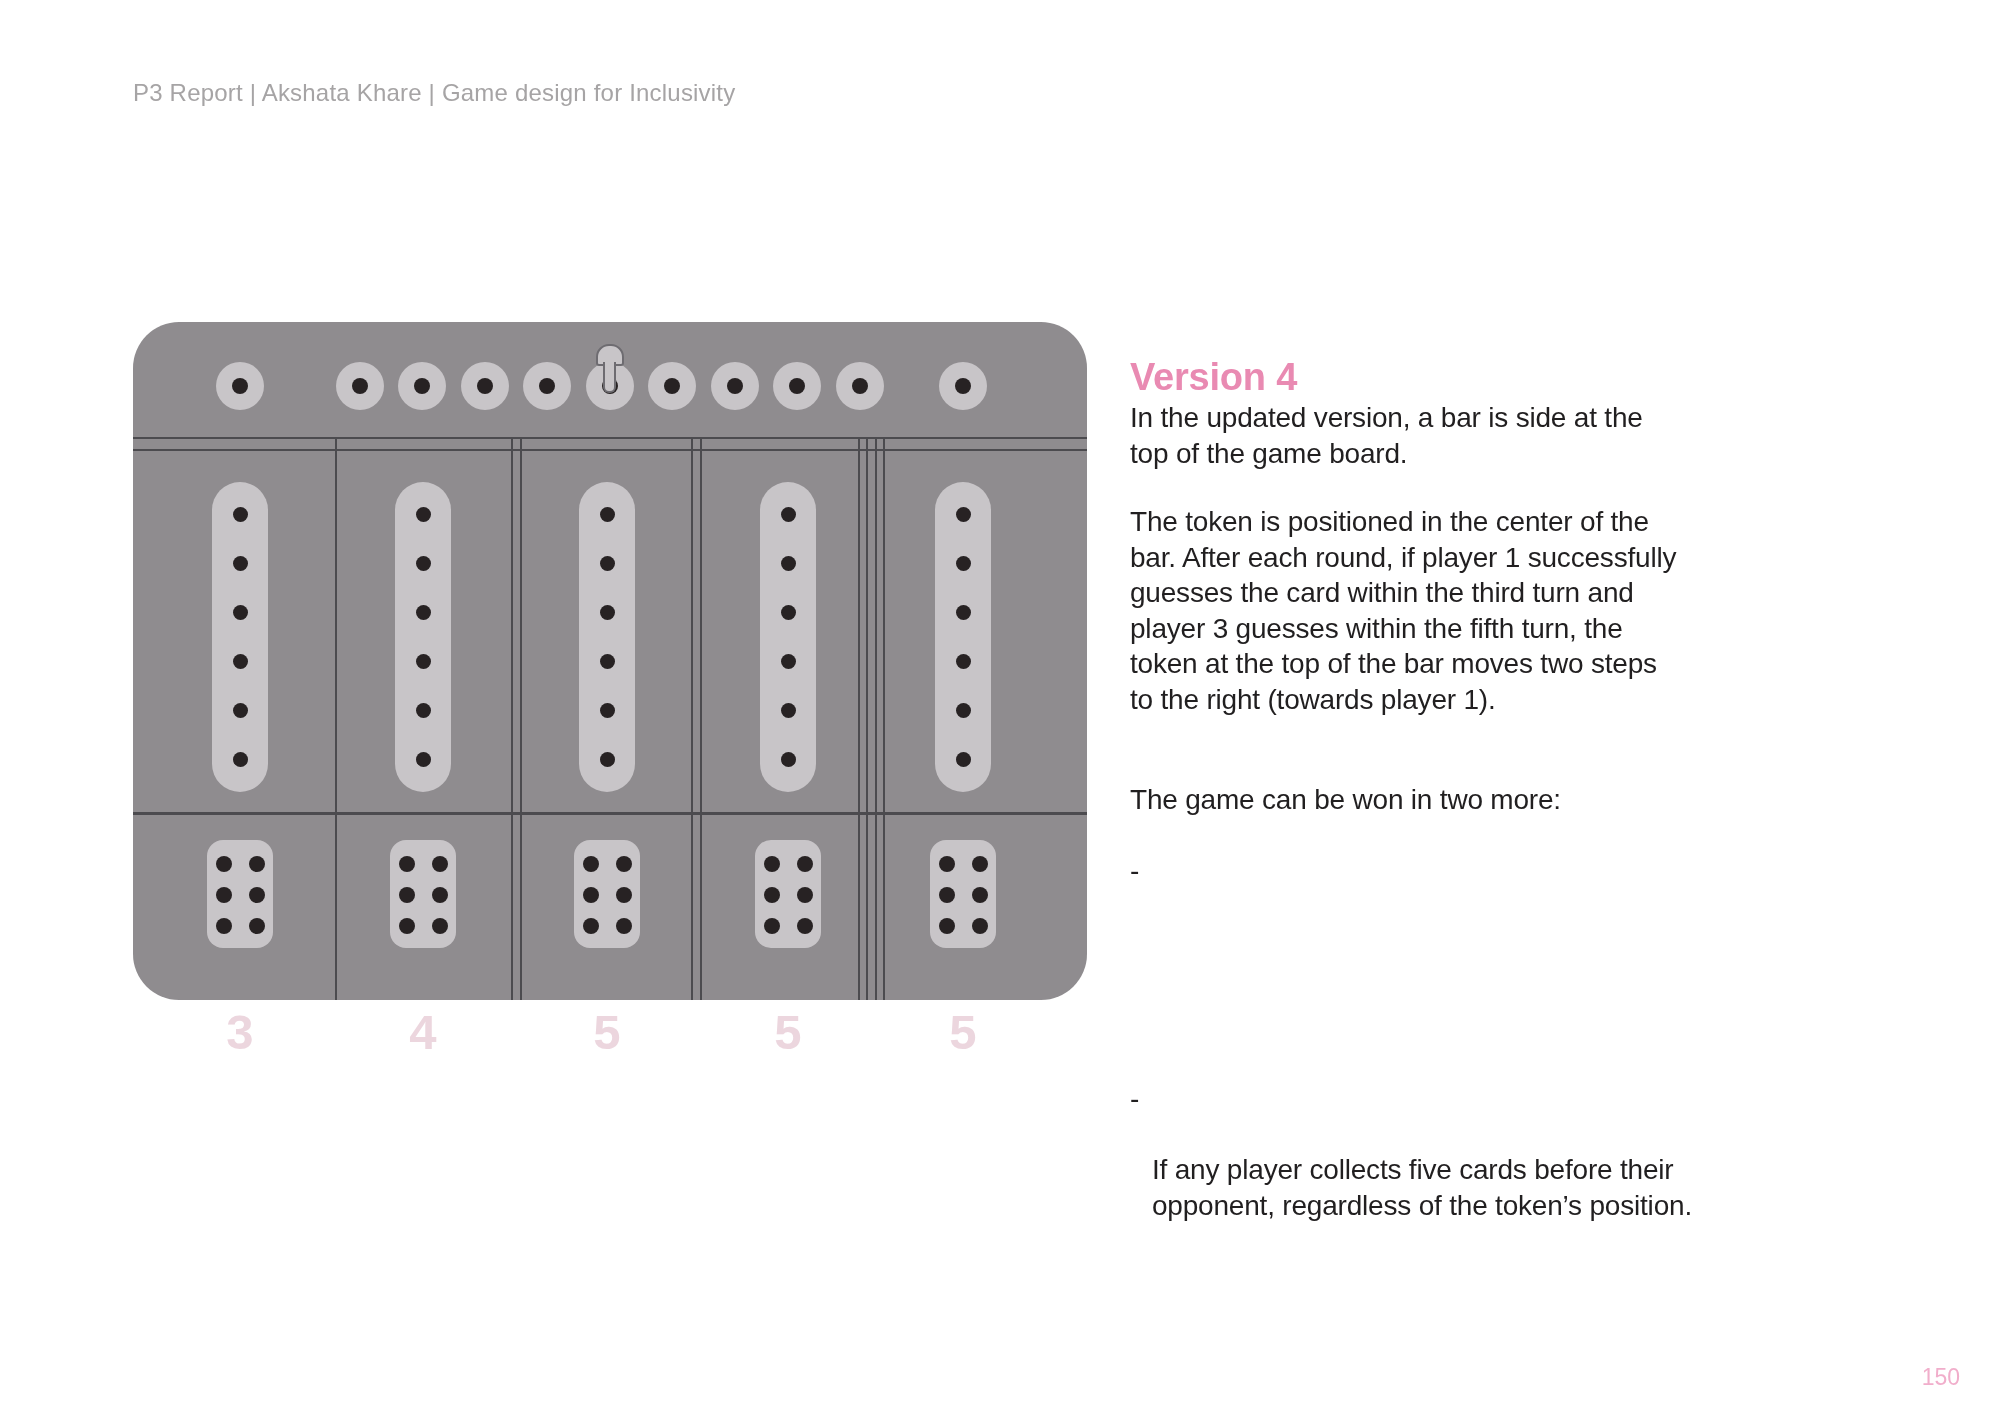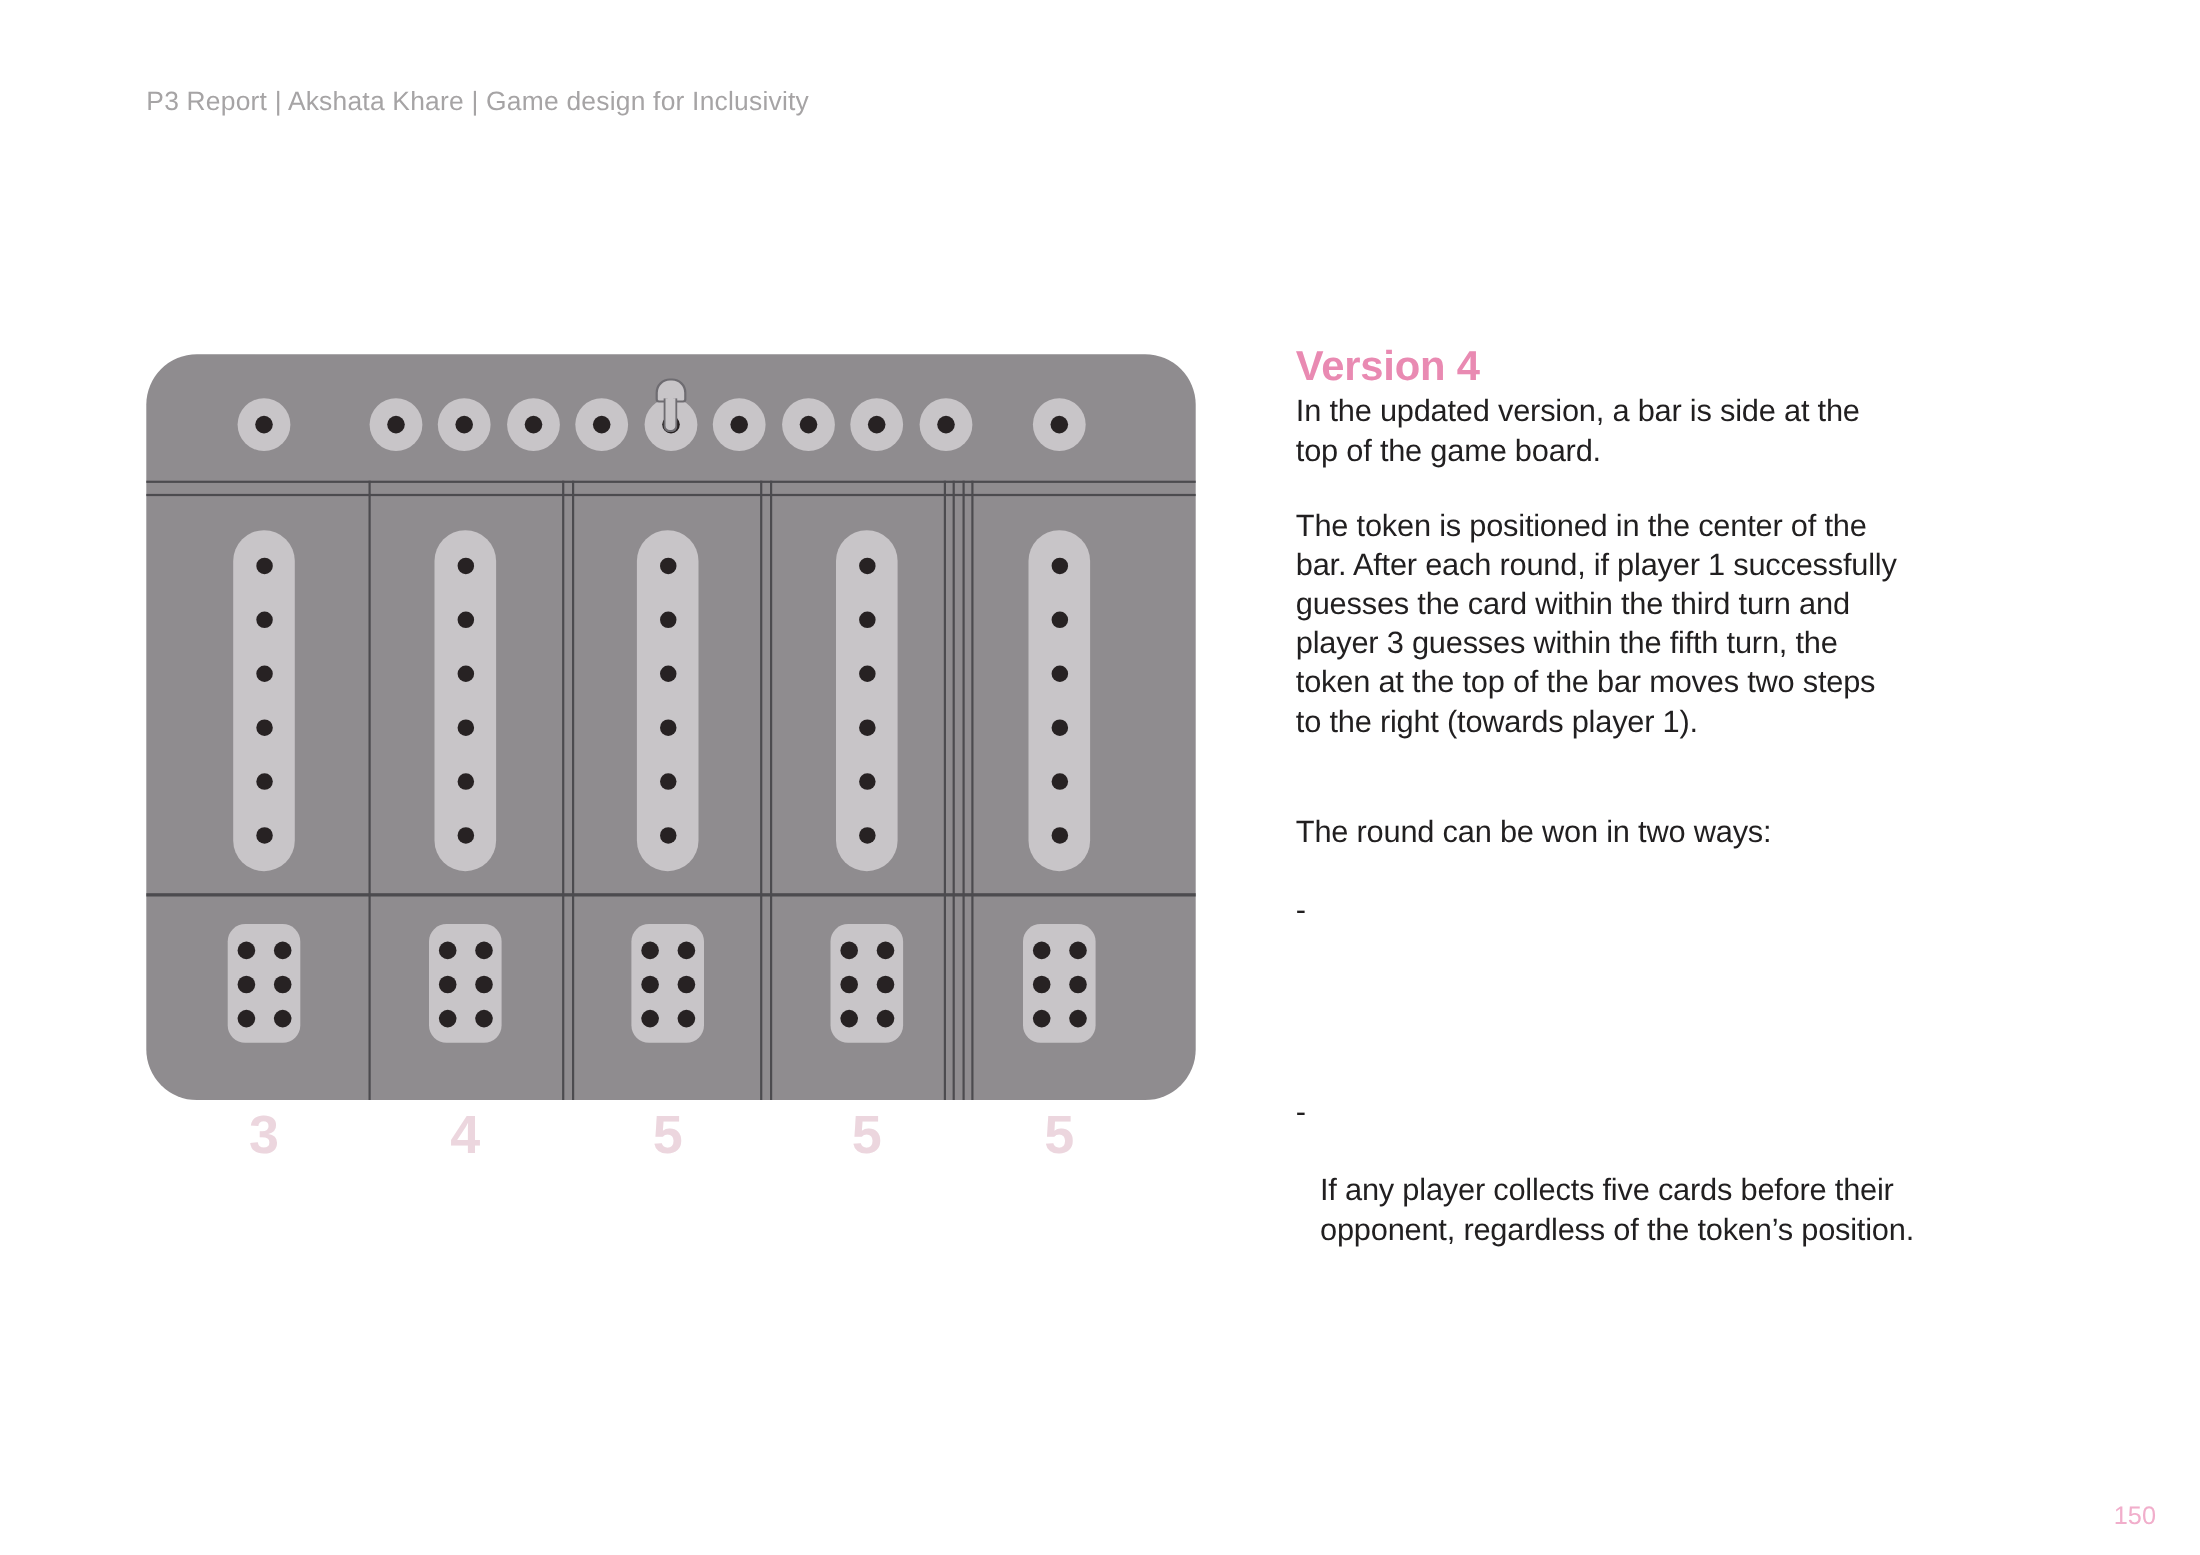--- a/index.html
+++ b/index.html
@@ -9,21 +9,21 @@
   }
   
   .running-header{
     position:absolute;left:133px;top:79px;
     font-size:24px;color:#a6a4a5;letter-spacing:0.2px;
   }
   .page-title{
     position:absolute;left:131px;top:188px;
     font-size:41px;font-weight:bold;color:#ae1857;letter-spacing:-0.4px;
   }
-  .rightcol{position:absolute;left:1178px;width:640px;}
+  .rightcol{position:absolute;left:1130px;width:640px;margin-top:44px;}
   .h-pink-lg{font-size:38px;font-weight:bold;color:#e98ab2;letter-spacing:-0.2px;}
   .h-pink-sm{font-size:31px;font-weight:bold;color:#e98ab2;}
   .body-text{
     font-size:28px;line-height:35.5px;color:#211f20;letter-spacing:-0.2px;
     white-space:pre-line;
   }
   .bullet{padding-left:22px;position:relative;}
   .bullet .dash{position:absolute;left:0;top:0;white-space:normal;}
   .page-number{
     position:absolute;left:1880px;top:1364px;width:80px;text-align:right;
@@ -222,21 +222,21 @@
 
   <div class="rightcol h-pink-lg" style="top:312px;">Version 4</div>
   <div class="rightcol body-text" style="top:356px;">In the updated version, a bar is side at the
 top of the game board.</div>
   <div class="rightcol body-text" style="top:460px;">The token is positioned in the center of the
 bar. After each round, if player 1 successfully
 guesses the card within the third turn and
 player 3 guesses within the fifth turn, the
 token at the top of the bar moves two steps
 to the right (towards player 1).</div>
-  <div class="rightcol body-text" style="top:738px;">The round can be won in two ways:</div>
+  <div class="rightcol body-text" style="top:738px;">The game can be won in two more:</div>
 
   <div class="rightcol body-text bullet" style="top:809px;">
     <span class="dash">-</span>
   </div>
   <div class="rightcol body-text bullet" style="top:922px;">
     <span class="dash">-</span>
     <span>If any player collects five cards before their
 opponent, regardless of the token’s position.</span>
   </div>
 

